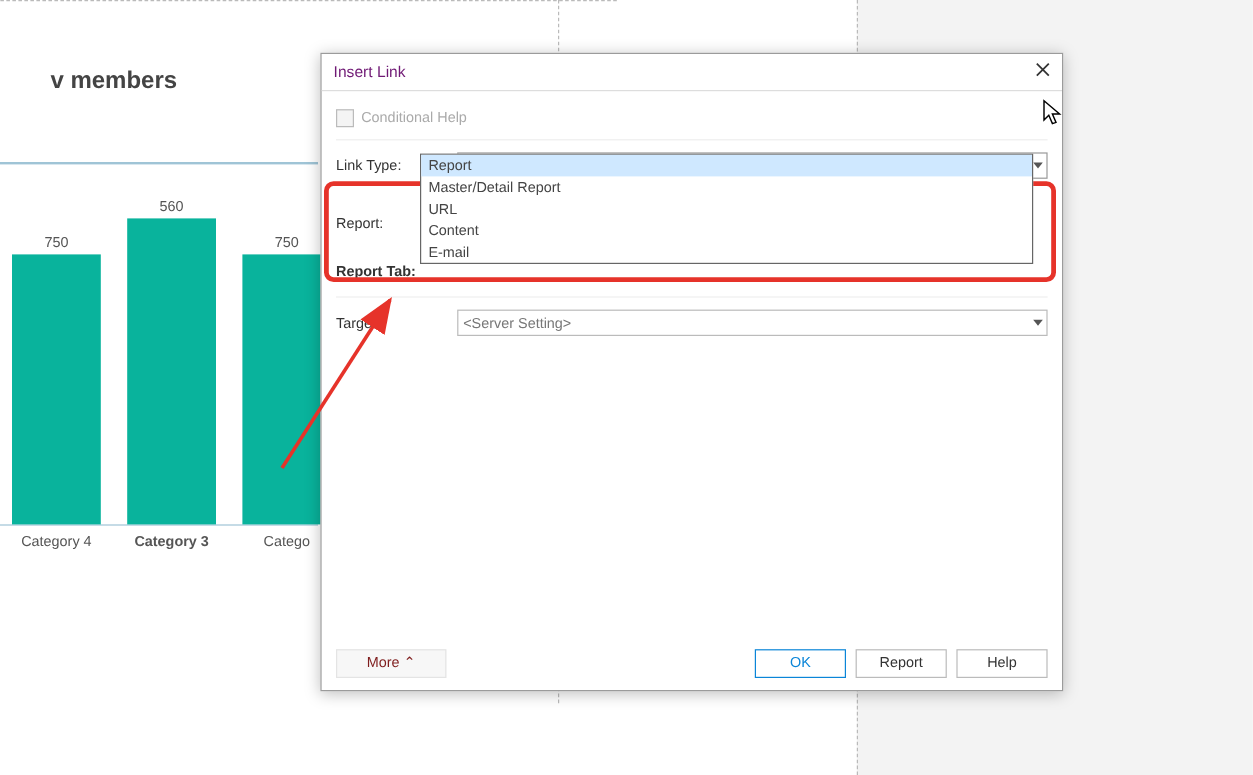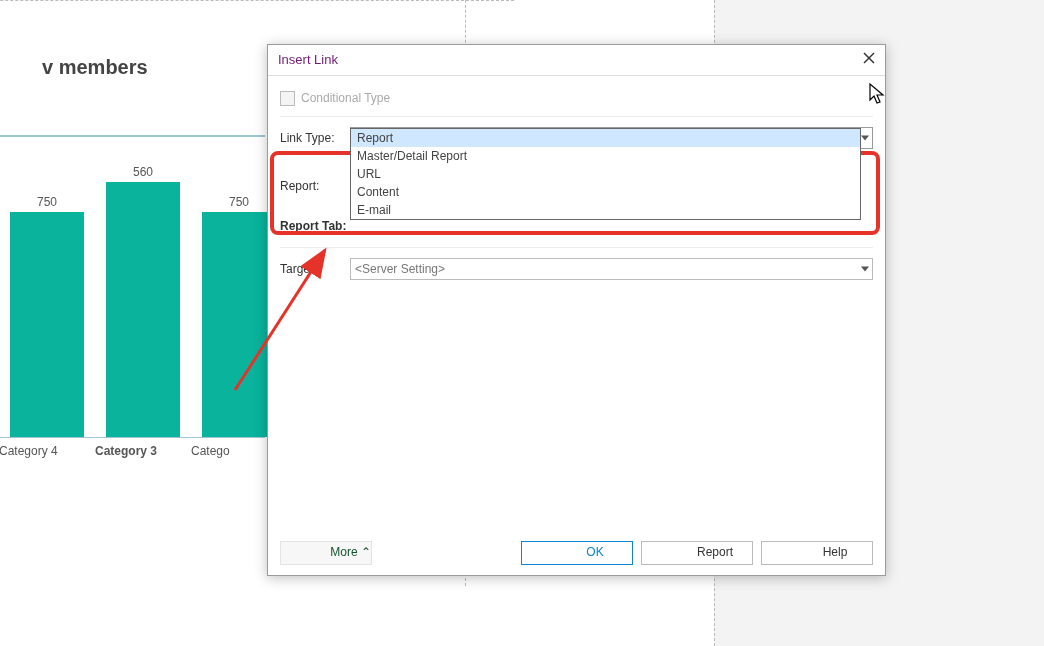--- a/index.html
+++ b/index.html
@@ -87,21 +87,21 @@
   .bar-label {
     position: absolute;
     width: 74px;
     text-align: center;
     font-size: 12px;
     color: #555;
   }
   .cat-label {
     position: absolute;
     width: 96px;
-    text-align: left;
+    text-align: center;
     font-size: 12px;
     color: #555;
     top: 404px;
   }
   
   .dialog {
     position: absolute;
     left: 267px;
     top: 44px;
     width: 617px;
@@ -163,20 +163,21 @@
     flex: 1;
     height: 20px;
     border: 1px solid #999;
     background: #fff;
     display: flex;
     align-items: center;
     padding: 0 4px;
     position: relative;
     font-size: 12px;
     color: #333;
+    margin-left: 31px;
   }
   .combo.disabled {
     color: #777;
     border-color: #bbb;
   }
   .combo .arrow {
     position: absolute;
     right: 3px;
     top: 50%;
     transform: translateY(-50%);
@@ -222,37 +223,36 @@
   .btn {
     width: 74px;
     height: 22px;
     font-size: 12px;
     border: 1px solid #bbb;
     background: #fff;
     color: #333;
     text-align: center;
     line-height: 20px;
     cursor: pointer;
-    padding-left: 36px;
   }
   .btn.primary {
     border-color: #0a85d8;
     color: #0a85d8;
   }
   .more-btn {
     position: absolute;
     bottom: 10px;
     left: 12px;
     width: 90px;
     height: 22px;
     border: 1px solid #e4e4e4;
     background: #f7f7f7;
-    color: #14532d;
-    font-size: 12px;
-    text-align: right;
+    color: #7f1d1d;
+    font-size: 12px;
+    text-align: center;
     line-height: 20px;
   }
   .hr {
     height: 0;
     border-top: 1px solid #eee;
     margin: 2px 0 6px 0;
   }
   svg.cursor {
     position: absolute;
     left: 867px;
@@ -303,21 +303,21 @@
     <div class="dialog-close">
       <svg width="12" height="12" viewBox="0 0 12 12">
         <line x1="1" y1="1" x2="11" y2="11" stroke="#333" stroke-width="1.5"></line>
         <line x1="11" y1="1" x2="1" y2="11" stroke="#333" stroke-width="1.5"></line>
       </svg>
     </div>
   </div>
   <div class="dialog-body">
     <div class="conditional-wrap">
       <span class="chk"></span>
-      <span>Conditional Type</span>
+      <span>Conditional Help</span>
     </div>
     <div class="hr"></div>
 
     <div class="row">
       <div class="lbl">Link Type:</div>
       <div class="combo">
         <span>Report</span>
         <span class="arrow"></span>
       </div>
     </div>

